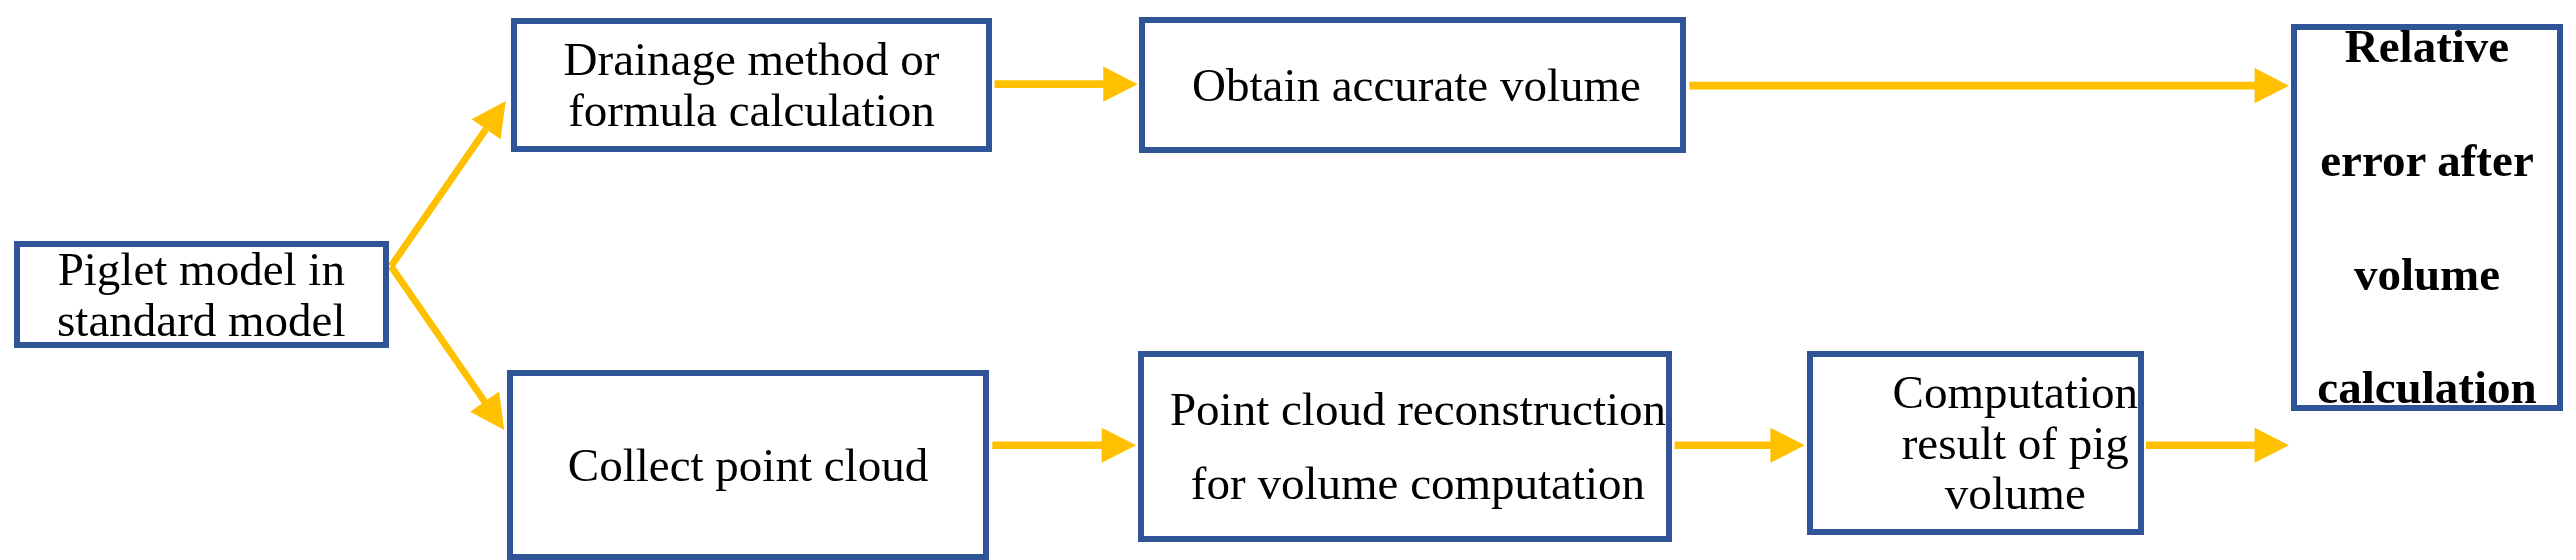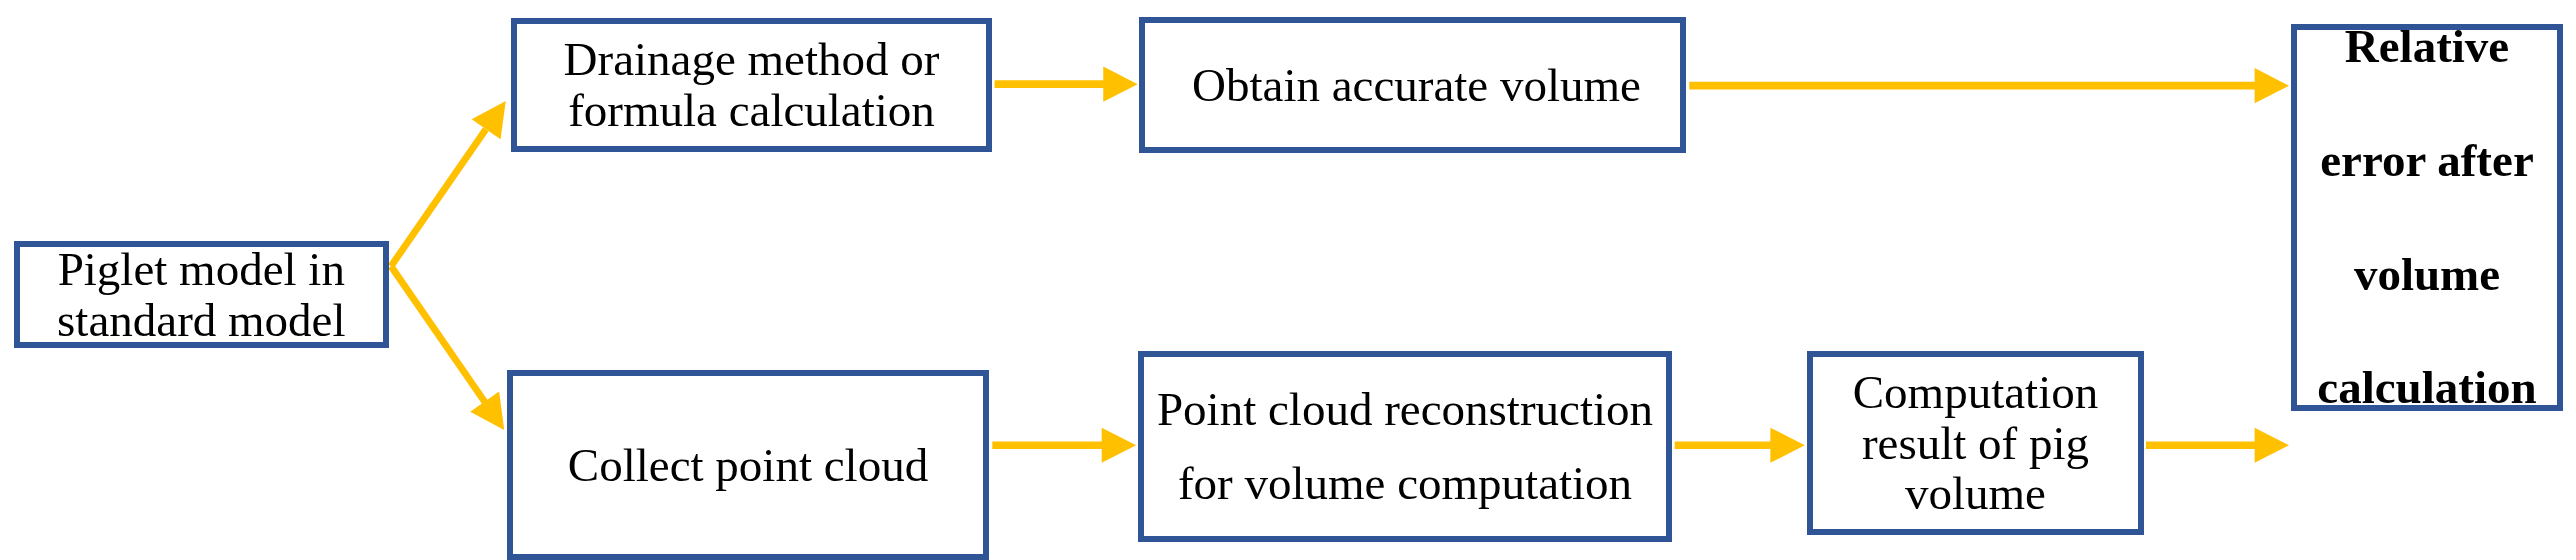--- a/index.html
+++ b/index.html
@@ -27,29 +27,29 @@
     background:#fff;
     display:flex;
     align-items:center;
     justify-content:center;
     text-align:center;
     color:var(--text);
     font-size:47px;
     line-height:1.08;
     white-space:pre-line;
   }
-  .lh-loose{line-height:1.56;}
+  .lh-loose{line-height:1.56;justify-content:flex-end;}
   .lh-xloose{line-height:2.42;}
   
   .n-piglet     {left:13.8px;   top:201px; width:375px; height:107px;margin-top:40px;}
   .n-drainage   {left:511px;  top:17.6px;  width:481px; height:134px;}
   .n-obtain     {left:1139px; top:17px;  width:547px; height:136px;padding-left:8px;}
   .n-collect    {left:507px;  top:370px; width:482px; height:190px;}
   .n-pointcloud {left:1138px; top:351px; width:534px; height:191px;}
-  .n-computation{left:1807px; top:351px; width:337px; height:184px;}
+  .n-computation{left:1807px; top:351px; width:337px; height:184px;justify-content:flex-end;}
   .n-relative   {left:2291px; top:24px;  width:272px; height:387px;font-weight:bold;}
   .connectors{
     position:absolute;left:0;top:0;width:2576px;height:560px;
     pointer-events:none;
   }
   .connectors line{stroke:var(--arrow);stroke-width:10;}
   .connectors .diag{stroke-width:9;}
   .connectors polygon{fill:var(--arrow);stroke:none;}
 </style>
 </head>

